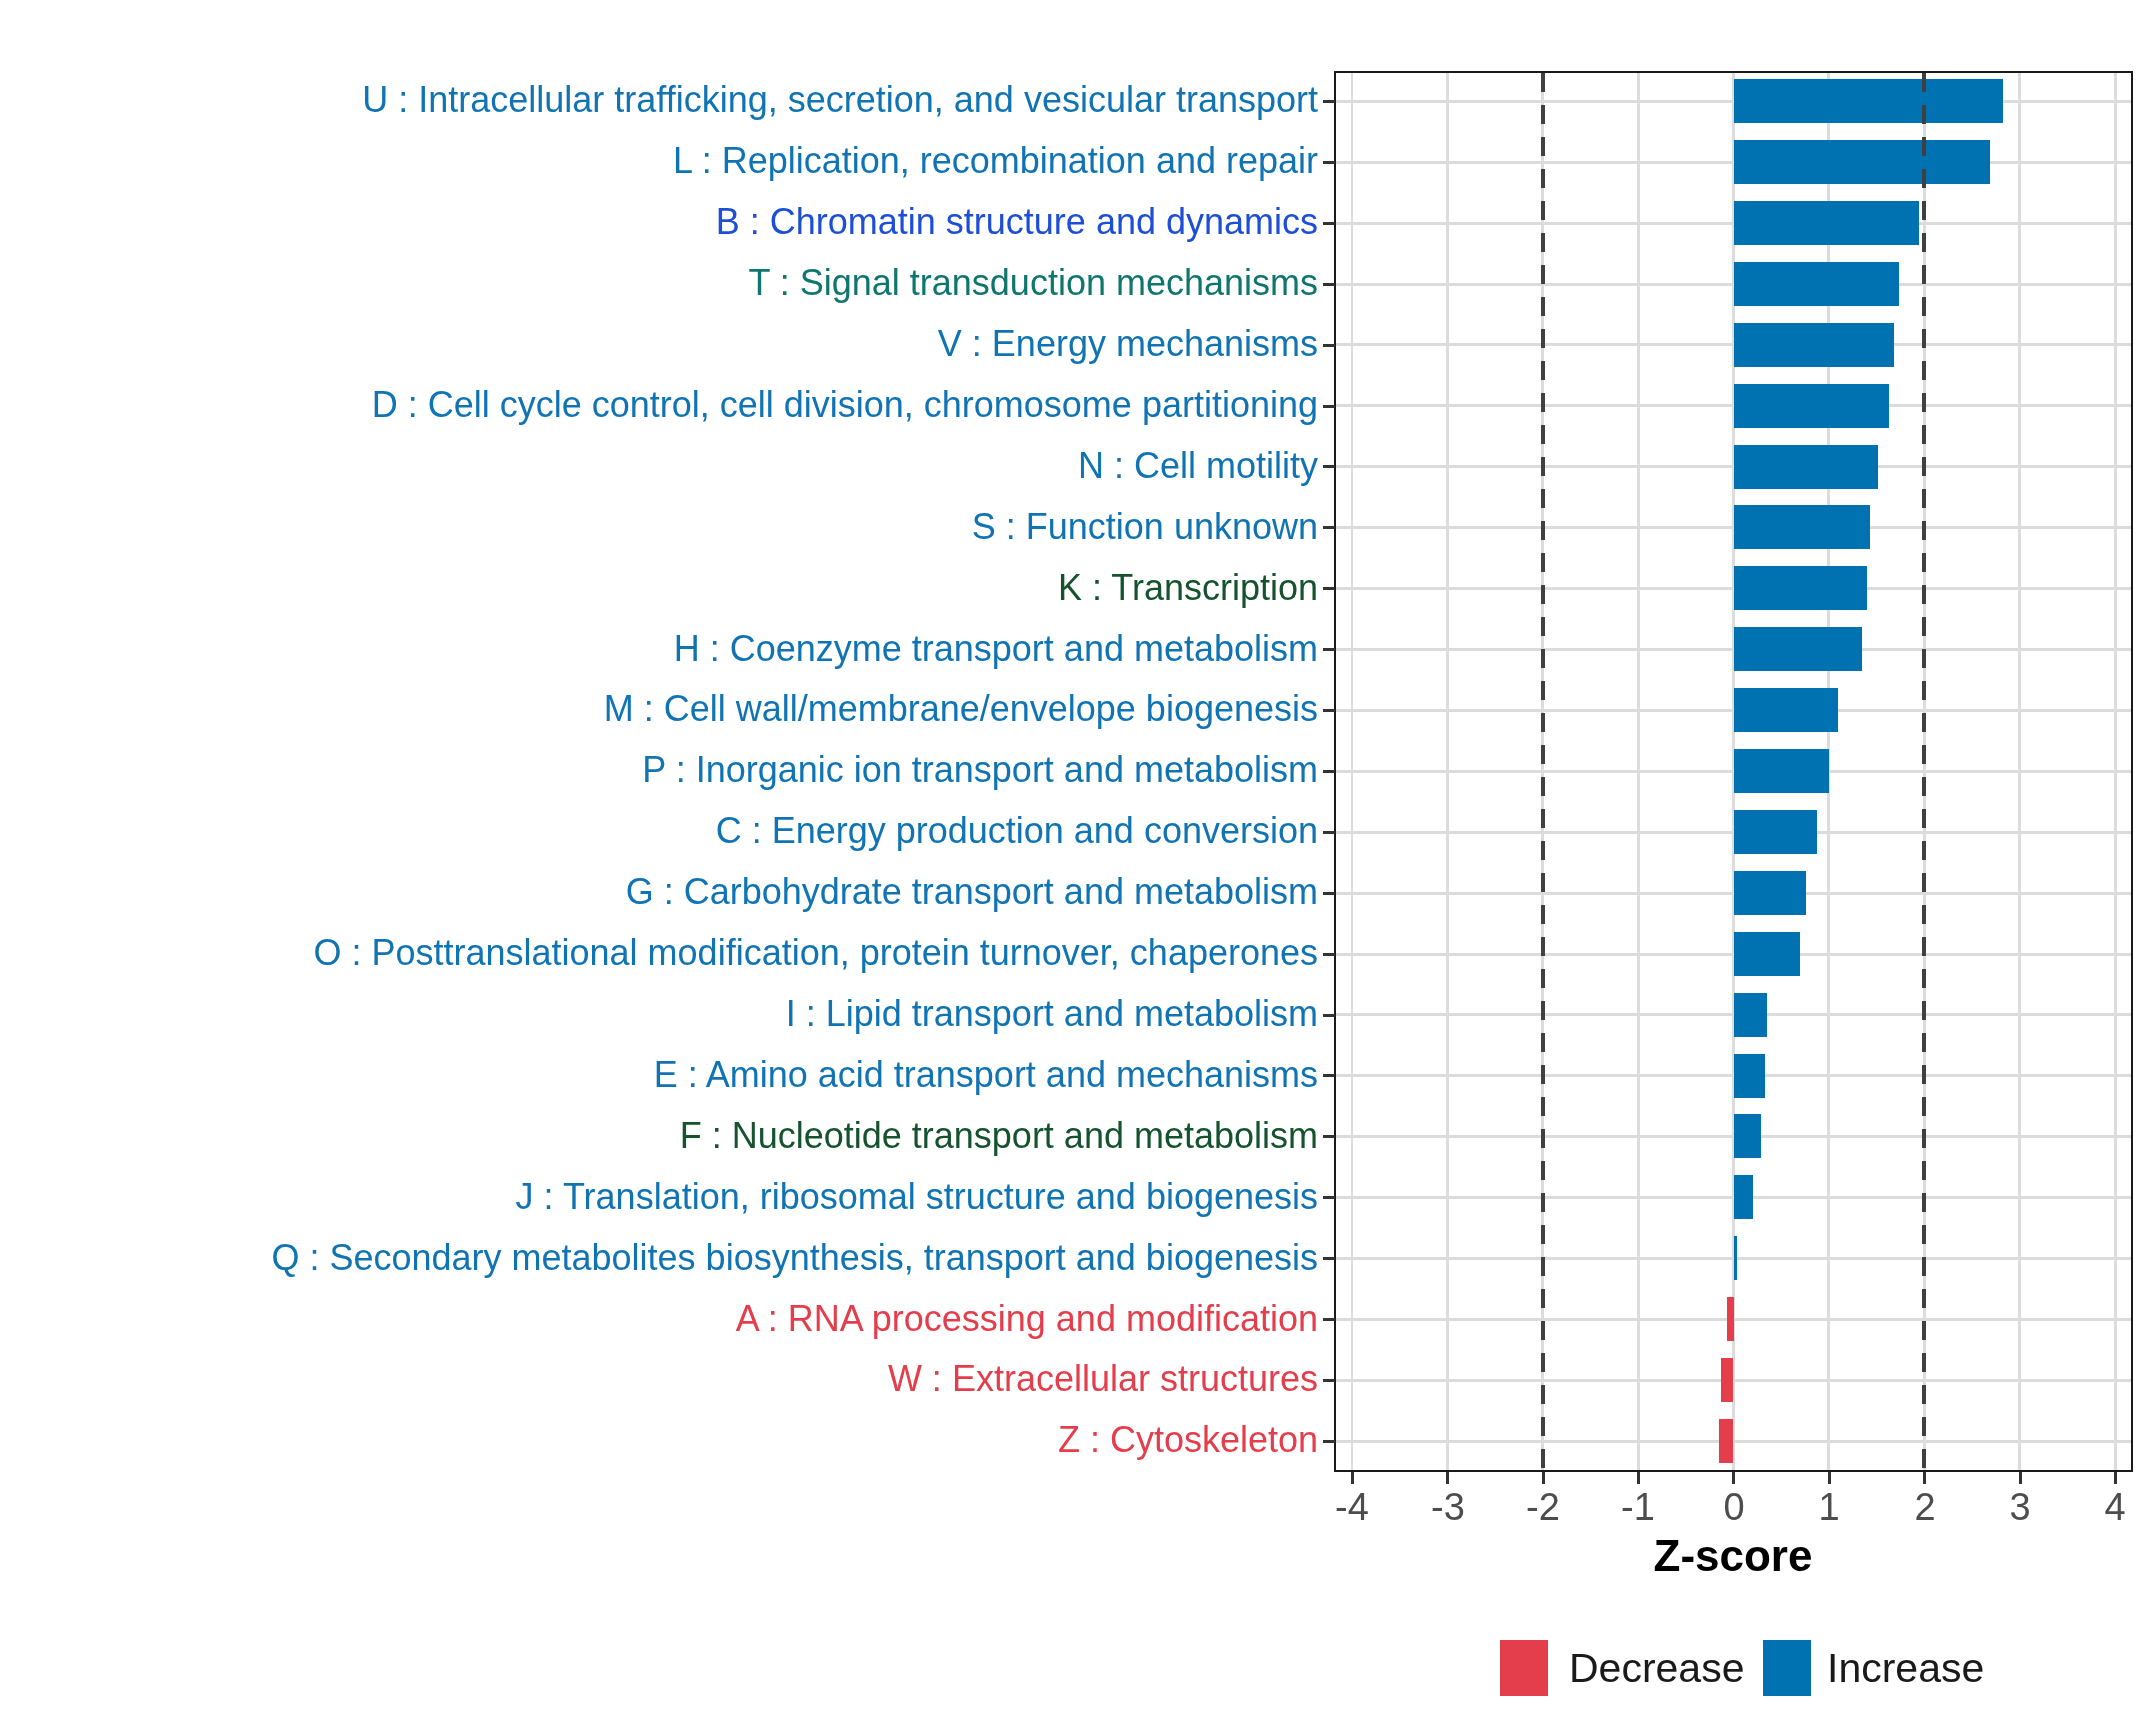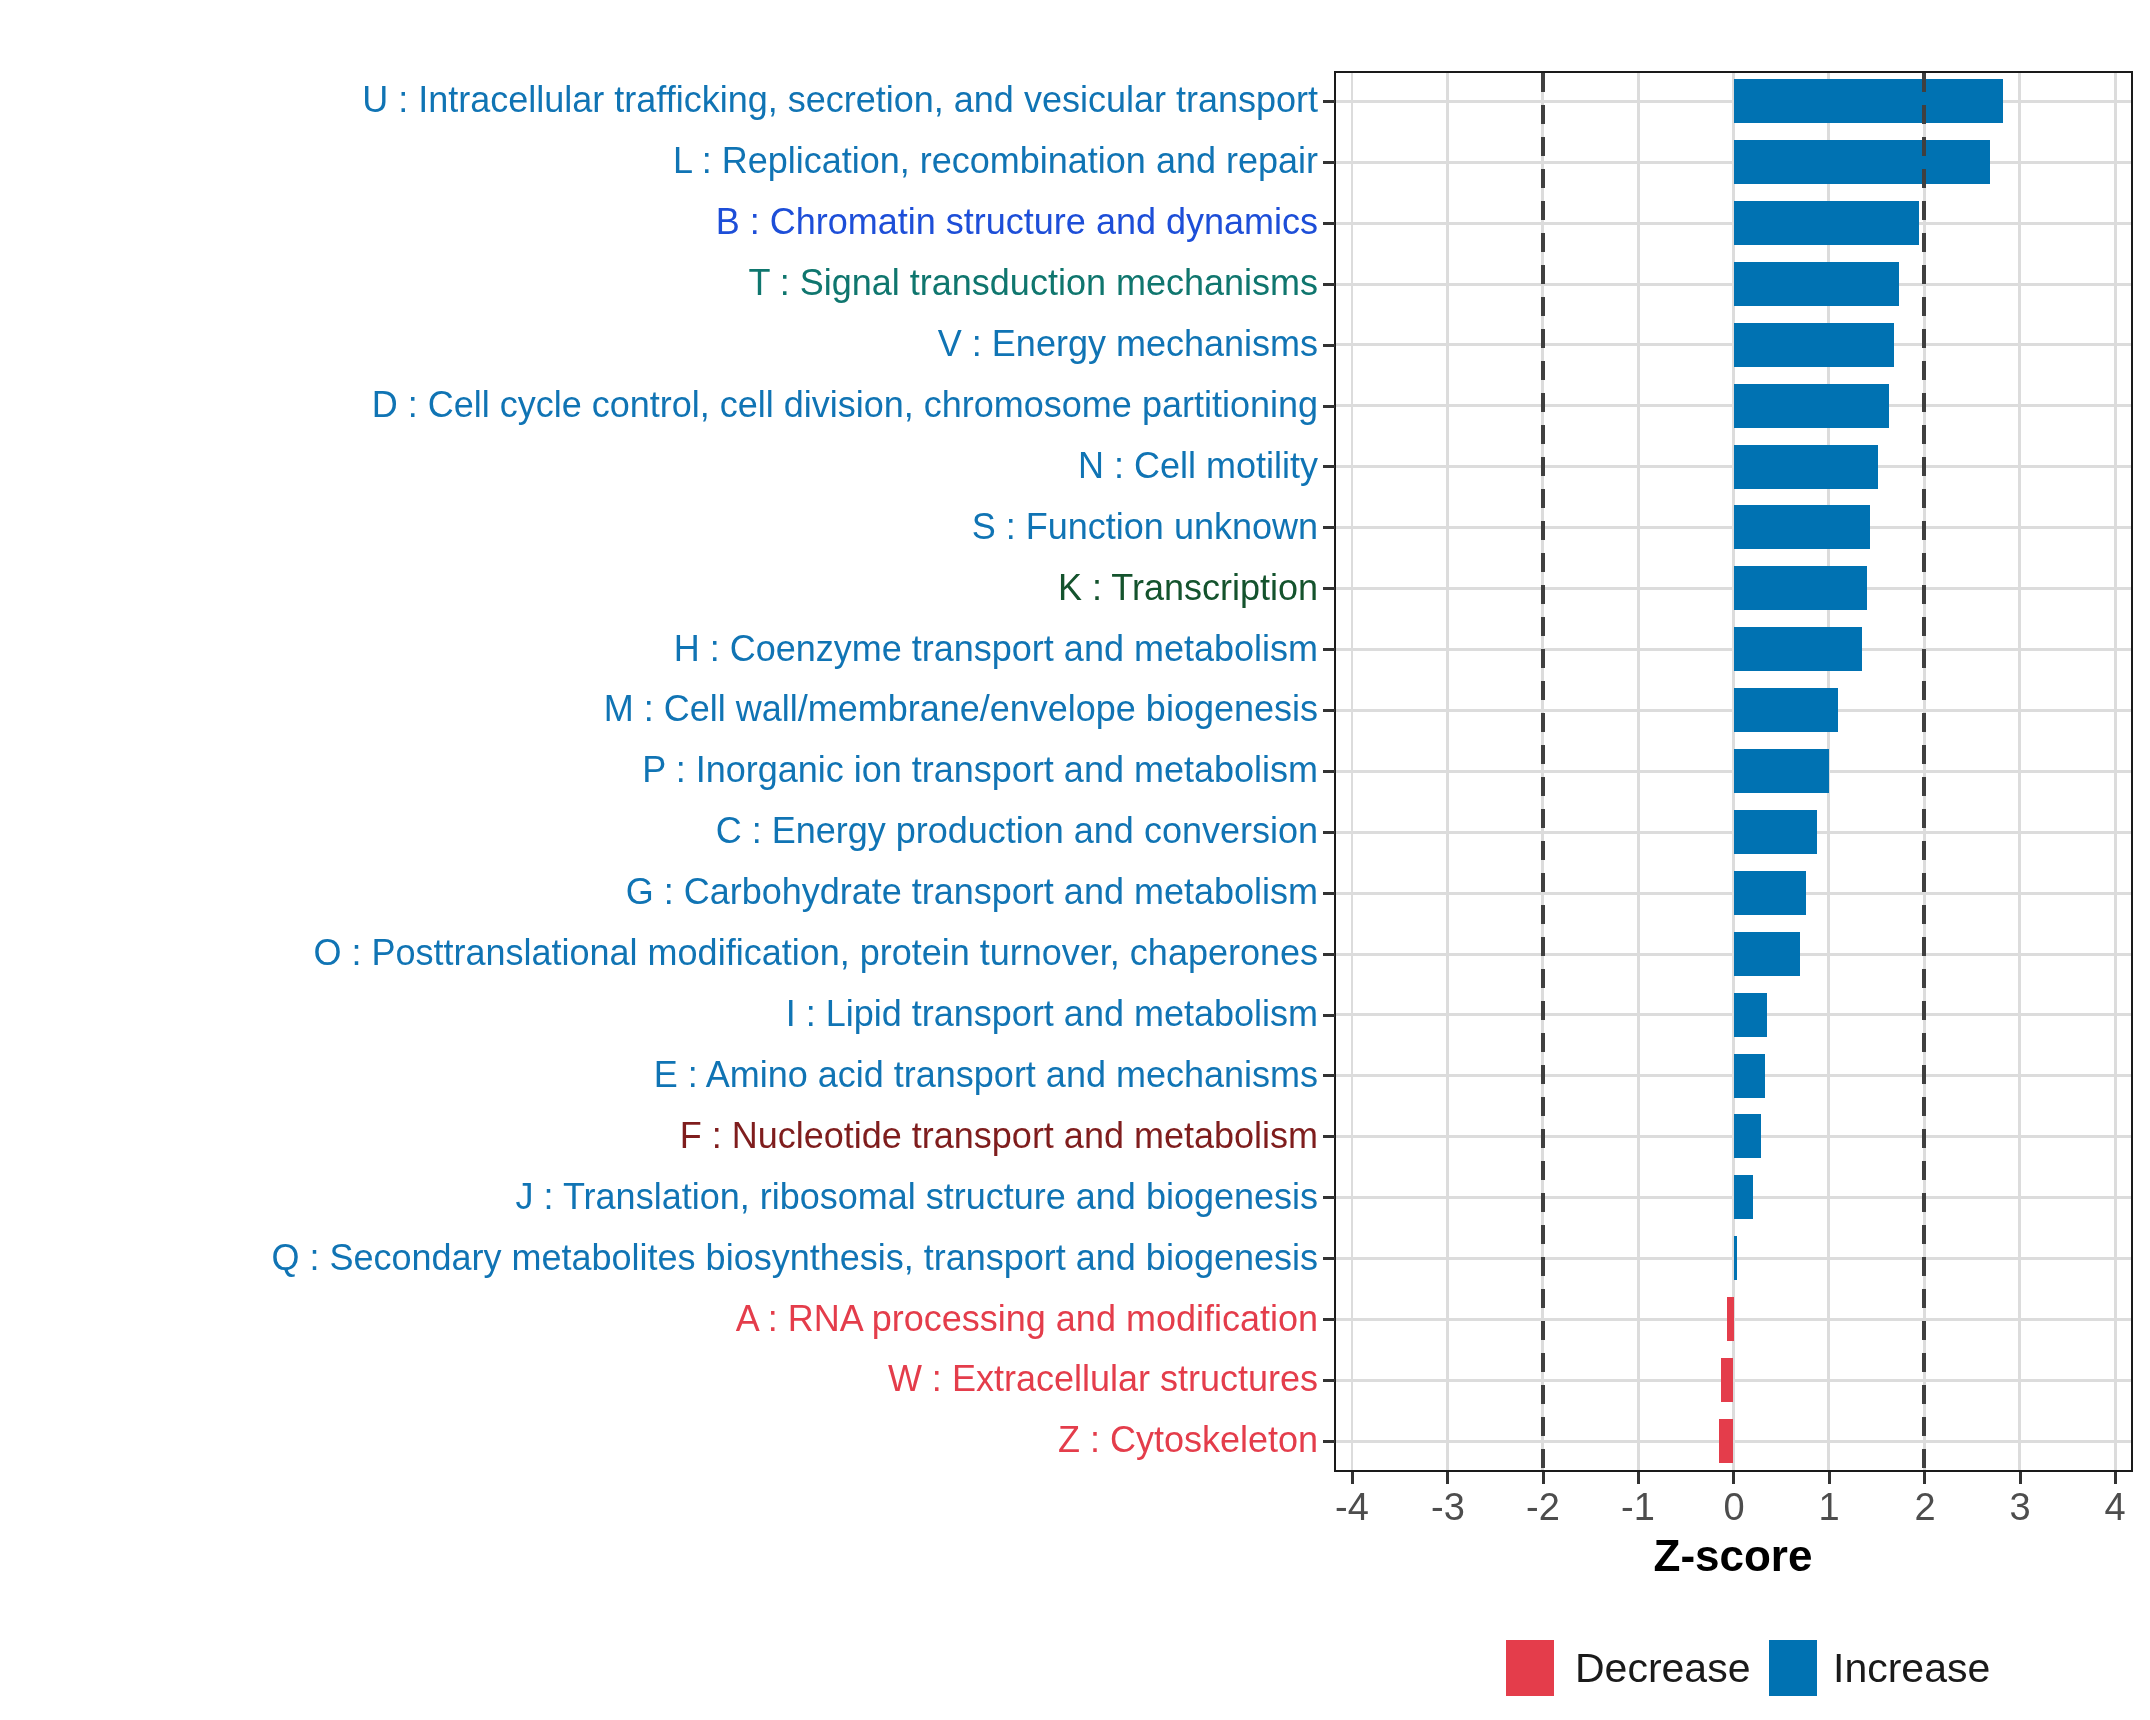--- a/index.html
+++ b/index.html
@@ -26,21 +26,21 @@
     font-size:36px;line-height:1;white-space:nowrap;
   }
   .xtick-label{
     position:absolute;transform:translateX(-50%);top:1488px;
     font-size:38px;line-height:1;color:#4d4d4d;
   }
   #xlabel{
     position:absolute;left:1733px;top:1534px;transform:translateX(-50%);
     font-size:44px;font-weight:bold;color:#000000;line-height:1;white-space:nowrap;
   }
-  #legend{position:absolute;left:6px;top:0;width:1957px;height:1721px;pointer-events:none;padding-left:12px;}
+  #legend{position:absolute;left:0;top:0;width:1957px;height:1721px;pointer-events:none;padding-left:12px;}
   .legend-swatch{position:absolute;width:48px;height:56px;top:1640px;}
   .legend-label{
     position:absolute;top:1668px;transform:translateY(-50%);
     font-size:41px;color:#1a1a1a;line-height:1;white-space:nowrap;
   }
 </style>
 </head>
 <body>
 
 <div id="plot">
@@ -132,21 +132,21 @@
       <div class="cat-label" style="top: 832px; color: rgb(16, 116, 180);">C : Energy production and conversion</div>
       <div class="ytick" style="left: 1323px; top: 892px;"></div>
       <div class="cat-label" style="top: 893px; color: rgb(16, 116, 180);">G : Carbohydrate transport and metabolism</div>
       <div class="ytick" style="left: 1323px; top: 953px;"></div>
       <div class="cat-label" style="top: 954px; color: rgb(16, 116, 180);">O : Posttranslational modification, protein turnover, chaperones</div>
       <div class="ytick" style="left: 1323px; top: 1014px;"></div>
       <div class="cat-label" style="top: 1015px; color: rgb(16, 116, 180);">I : Lipid transport and metabolism</div>
       <div class="ytick" style="left: 1323px; top: 1074px;"></div>
       <div class="cat-label" style="top: 1076px; color: rgb(16, 116, 180);">E : Amino acid transport and mechanisms</div>
       <div class="ytick" style="left: 1323px; top: 1135px;"></div>
-      <div class="cat-label" style="top: 1137px; color: #7f1d1d; margin-left: 24px;">F : Nucleotide transport and metabolism</div>
+      <div class="cat-label" style="top: 1137px; color: #14532d; margin-left: 24px;">F : Nucleotide transport and metabolism</div>
       <div class="ytick" style="left: 1323px; top: 1196px;"></div>
       <div class="cat-label" style="top: 1198px; color: rgb(16, 116, 180);">J : Translation, ribosomal structure and biogenesis</div>
       <div class="ytick" style="left: 1323px; top: 1257px;"></div>
       <div class="cat-label" style="top: 1259px; color: rgb(16, 116, 180);">Q : Secondary metabolites biosynthesis, transport and biogenesis</div>
       <div class="ytick" style="left: 1323px; top: 1318px;"></div>
       <div class="cat-label" style="top: 1320px; color: rgb(228, 61, 75);">A : RNA processing and modification</div>
       <div class="ytick" style="left: 1323px; top: 1379px;"></div>
       <div class="cat-label" style="top: 1380px; color: rgb(228, 61, 75);">W : Extracellular structures</div>
       <div class="ytick" style="left: 1323px; top: 1440px;"></div>
       <div class="cat-label" style="top: 1441px; color: rgb(228, 61, 75);">Z : Cytoskeleton</div>

